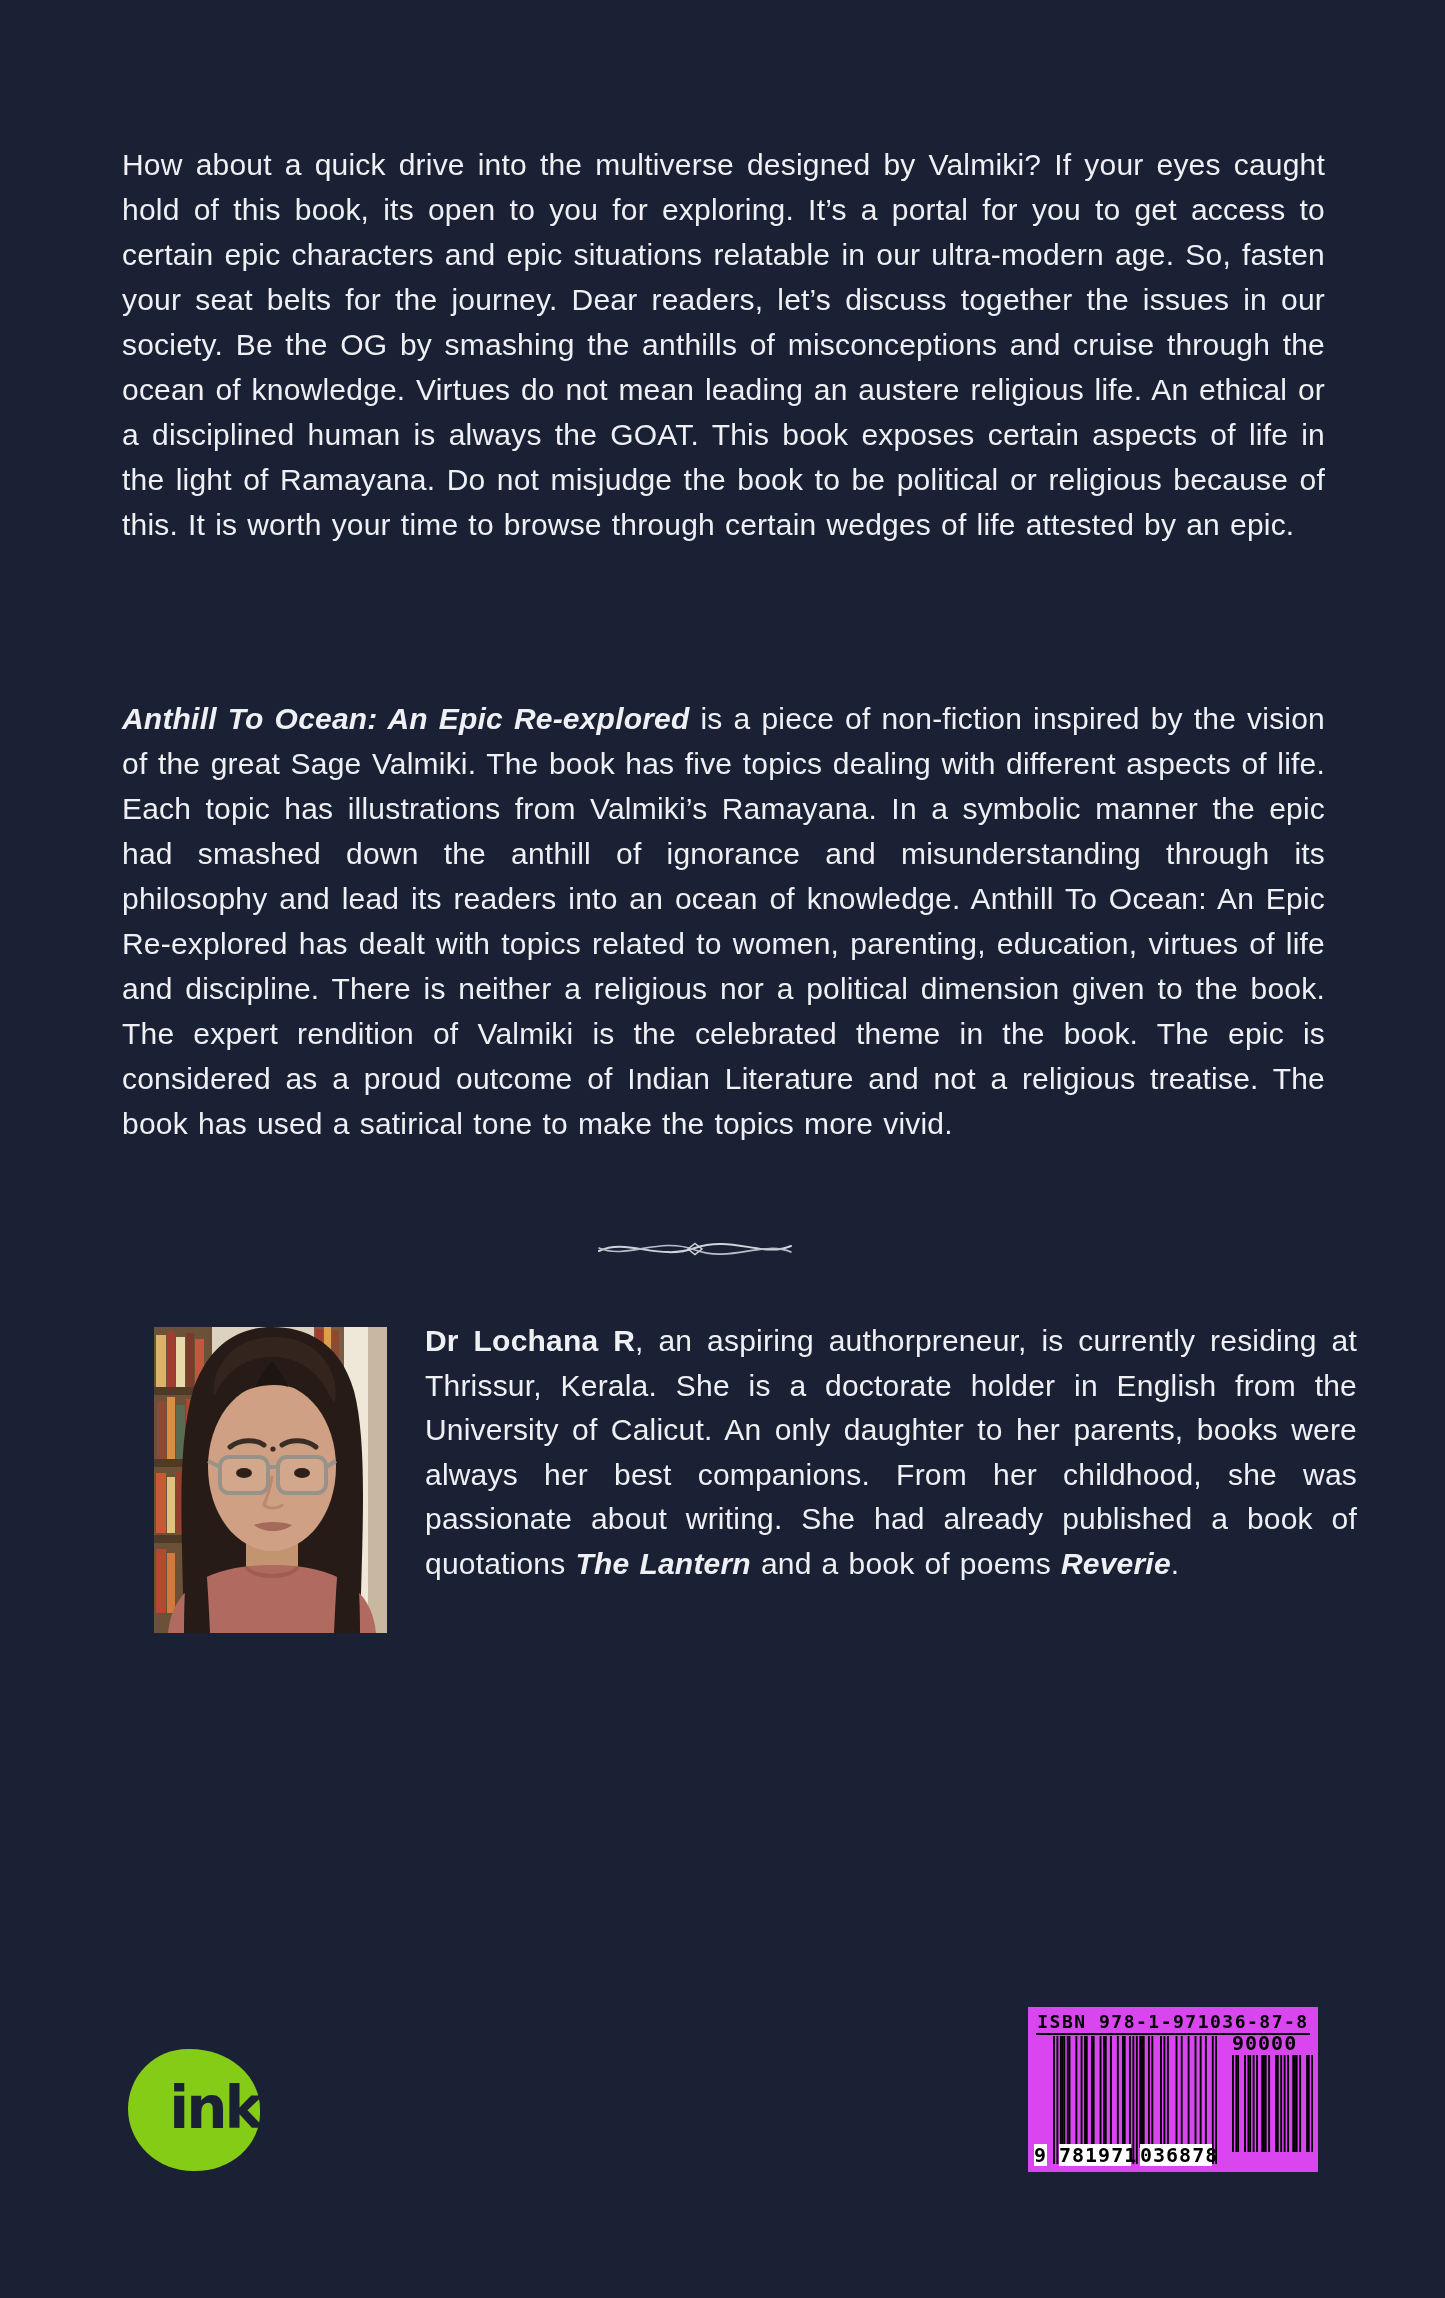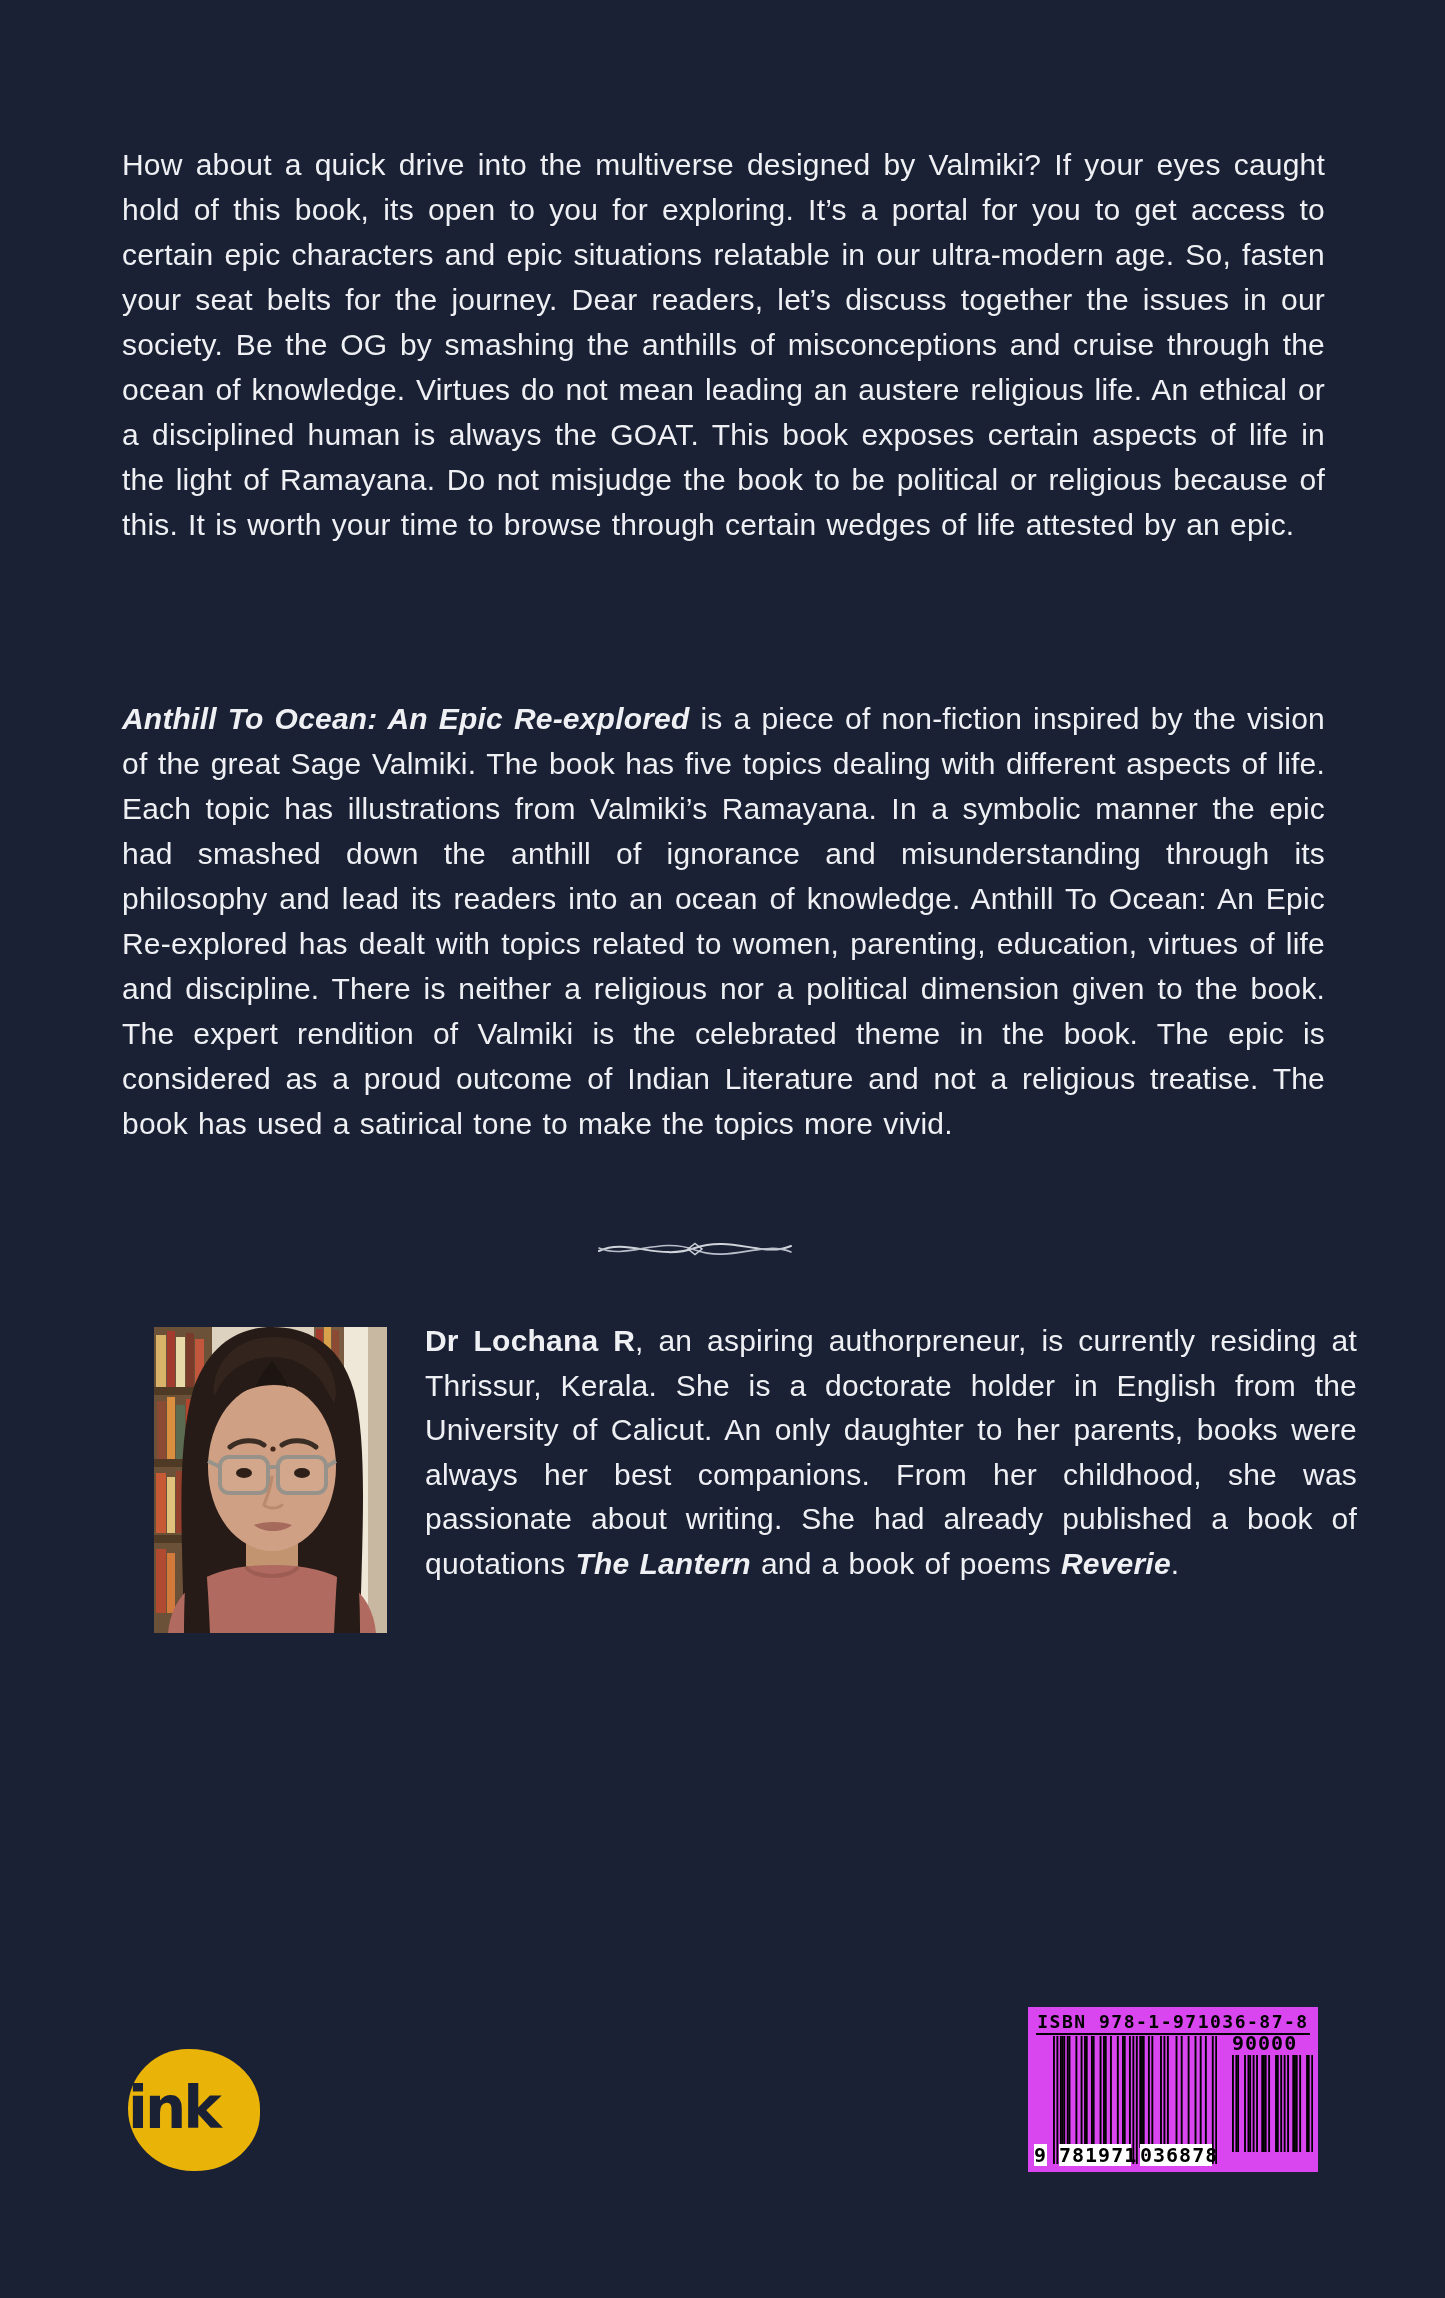--- a/index.html
+++ b/index.html
@@ -48,23 +48,23 @@
     word-spacing:1.5px;
     margin-top:-8px;
   }
 
   .publisher{
     position:absolute;left:128px;top:2048px;height:124px;
     display:flex;align-items:center;
   }
   .ink-blob{
     width:132px;height:122px;
-    background:#eab308;
+    background:#84cc16;
     border-radius:46% 54% 50% 50% / 50% 50% 48% 52%;
-    display:flex;align-items:center;justify-content:flex-start;
+    display:flex;align-items:center;justify-content:flex-end;
   }
   .ink-mark{
     font-family:"DejaVu Sans", sans-serif;
     font-weight:800;
     font-size:58px;
     letter-spacing:-3px;
     color:#1b2135;
     transform:translateY(-2px);
   }
   .scribe-name{

